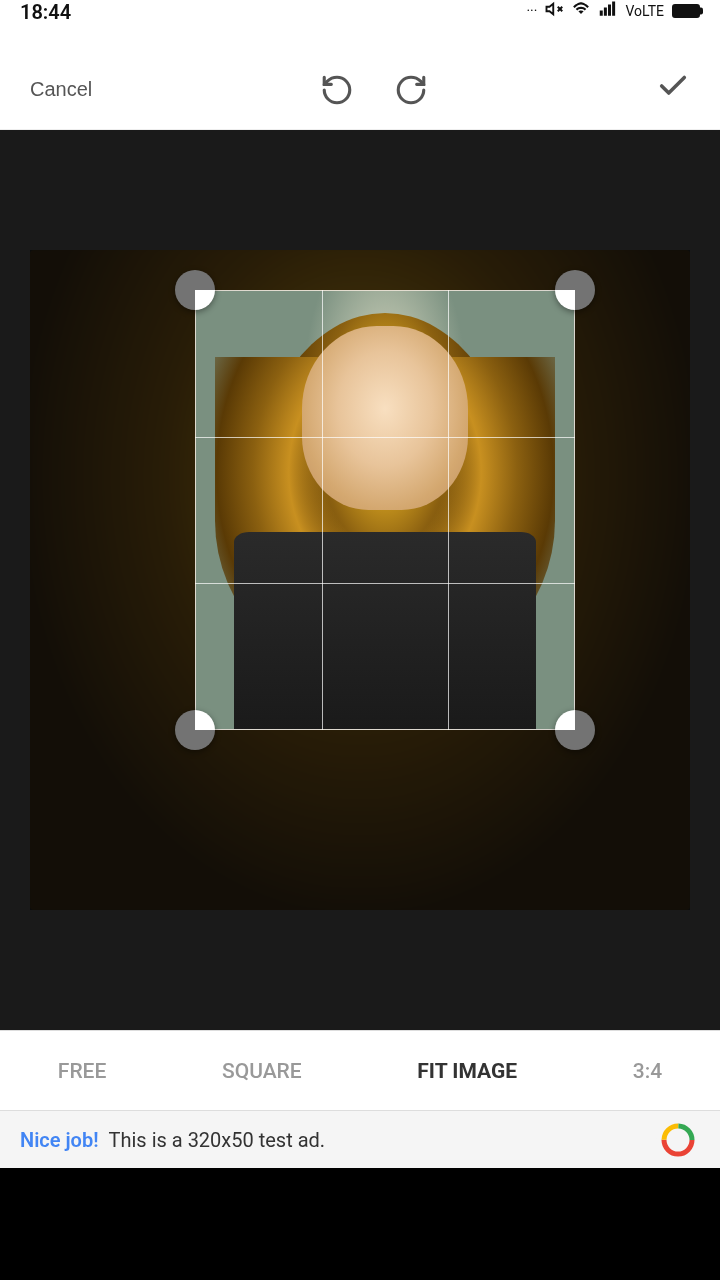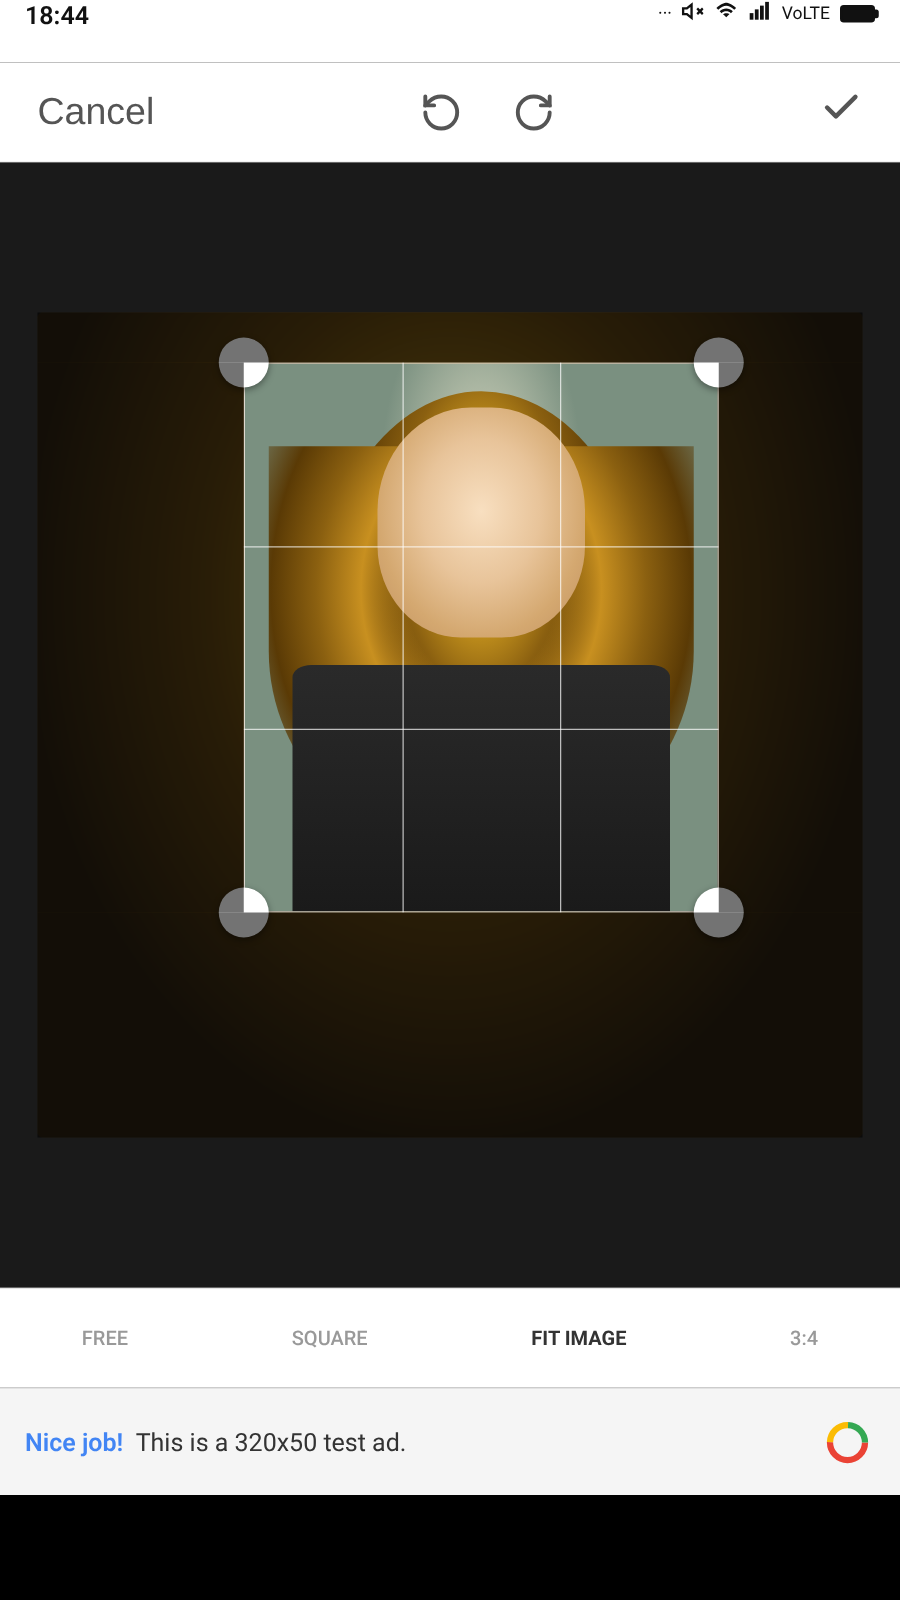--- a/index.html
+++ b/index.html
@@ -69,21 +69,21 @@
       width: 720px;
       height: 80px;
       background: #fff;
       display: flex;
       align-items: center;
       justify-content: space-between;
       padding: 0 30px;
       border-bottom: 1px solid #eee;
     }
     #cancel-btn {
-      font-size: 30px;
+      font-size: 20px;
       color: #555;
       cursor: pointer;
       background: none;
       border: none;
     }
     #toolbar-actions {
       display: flex;
       gap: 40px;
     }
     .toolbar-icon-btn {
@@ -262,35 +262,35 @@
     #bottom-toolbar {
       width: 720px;
       height: 80px;
       background: #fff;
       display: flex;
       align-items: center;
       justify-content: space-around;
       border-top: 1px solid #ddd;
     }
     .crop-option {
-      font-size: 16px;
+      font-size: 21px;
       font-weight: 500;
       color: #999;
       cursor: pointer;
       padding: 10px 20px;
     }
     .crop-option.active {
       color: #333;
       font-weight: 700;
     }
 
     
     #ad-banner {
       width: 720px;
-      height: 86px;
+      height: 58px;
       background: #f5f5f5;
       border-top: 1px solid #ddd;
       display: flex;
       align-items: center;
       padding: 0 20px;
       gap: 10px;
     }
     #ad-nice-job {
       color: #4285f4;
       font-size: 20px;

